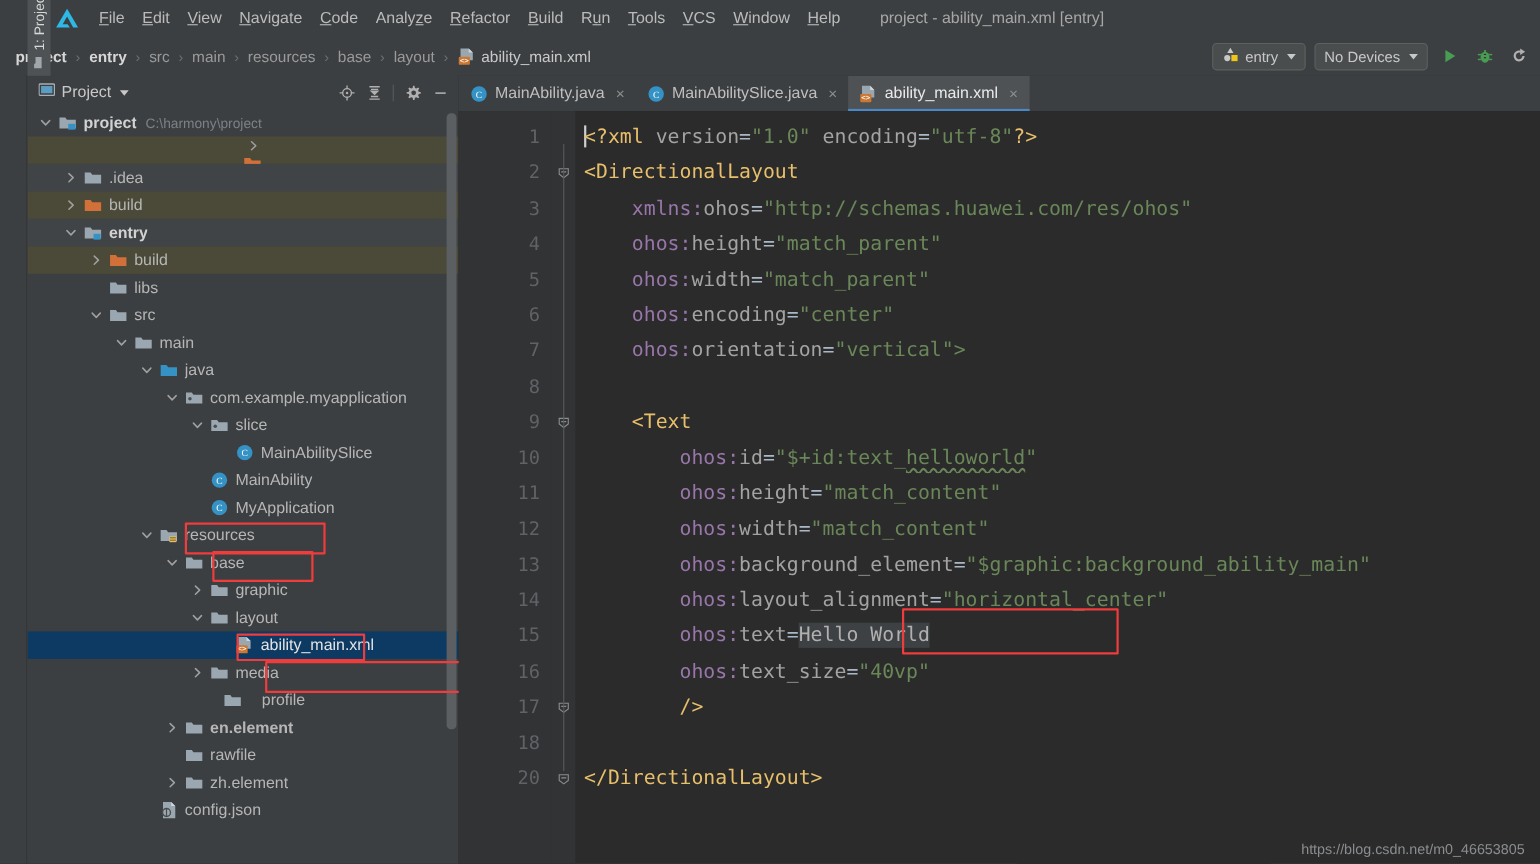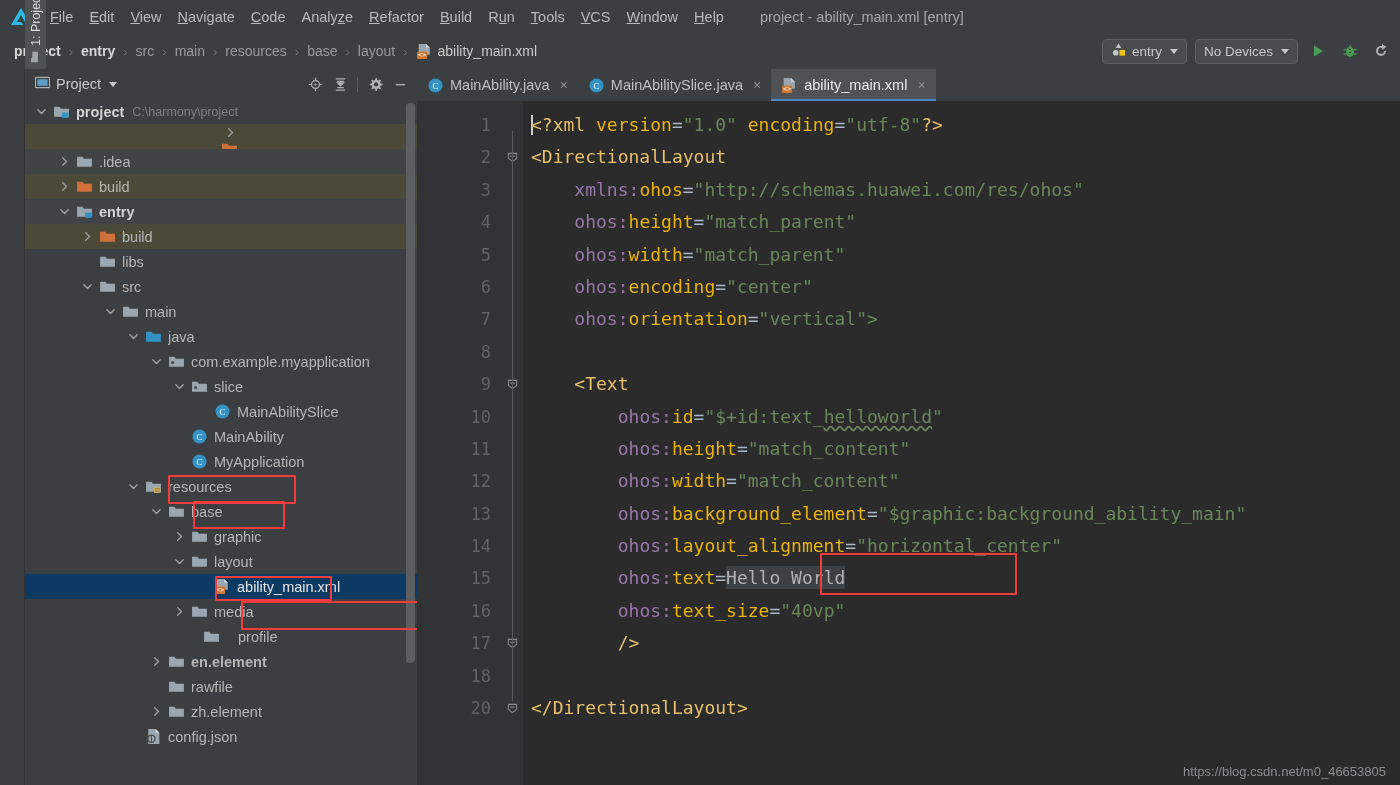--- a/index.html
+++ b/index.html
@@ -8,21 +8,21 @@
     background: #3c3f41;
     font-family: "Liberation Sans", sans-serif;
     overflow: hidden;
     -webkit-font-smoothing: antialiased;
   }
 
   
   .menubar {
     height: 33px; background: #3c3f41;
     display: flex; align-items: center;
-    padding-left: 8px; position: relative;
+    padding-left: 8px; position: relative; margin-left: 40px;
   }
   .ide-logo { width: 26px; height: 22px; margin-right: 8px; flex: none; }
   .menu-item {
     color: #bbbbbb; font-size: 14.5px;
     padding: 2px 8px; white-space: nowrap; cursor: default;
   }
   .menu-item u { text-decoration: underline; }
   .window-title {
     color: #a7a7a7; font-size: 14.5px;
     margin-left: 28px; white-space: nowrap;
@@ -194,21 +194,21 @@
     flex: 1; padding-top: 8px; padding-left: 8px;
     font-family: "DejaVu Sans Mono", monospace;
     font-size: 18px; position: relative; overflow: hidden;
   }
   .cline {
     height: 32.4px; line-height: 32.4px;
     white-space: pre; color: #a9b7c6;
   }
   .tag { color: #e8bf6a; }
   .ns { color: #9876aa; }
-  .attr { color: #eab308; text-align: right; }
+  .attr { color: #a3a3a3; text-align: right; }
   .str { color: #6a8759; }
   .punc { color: #a9b7c6; }
   .sel-val {
     background: #3e4143; color: #b0b0b0;
     padding: 1px 0;
   }
   .typo {
     text-decoration: underline wavy #6a8759;
     text-underline-offset: 3px;
   }

